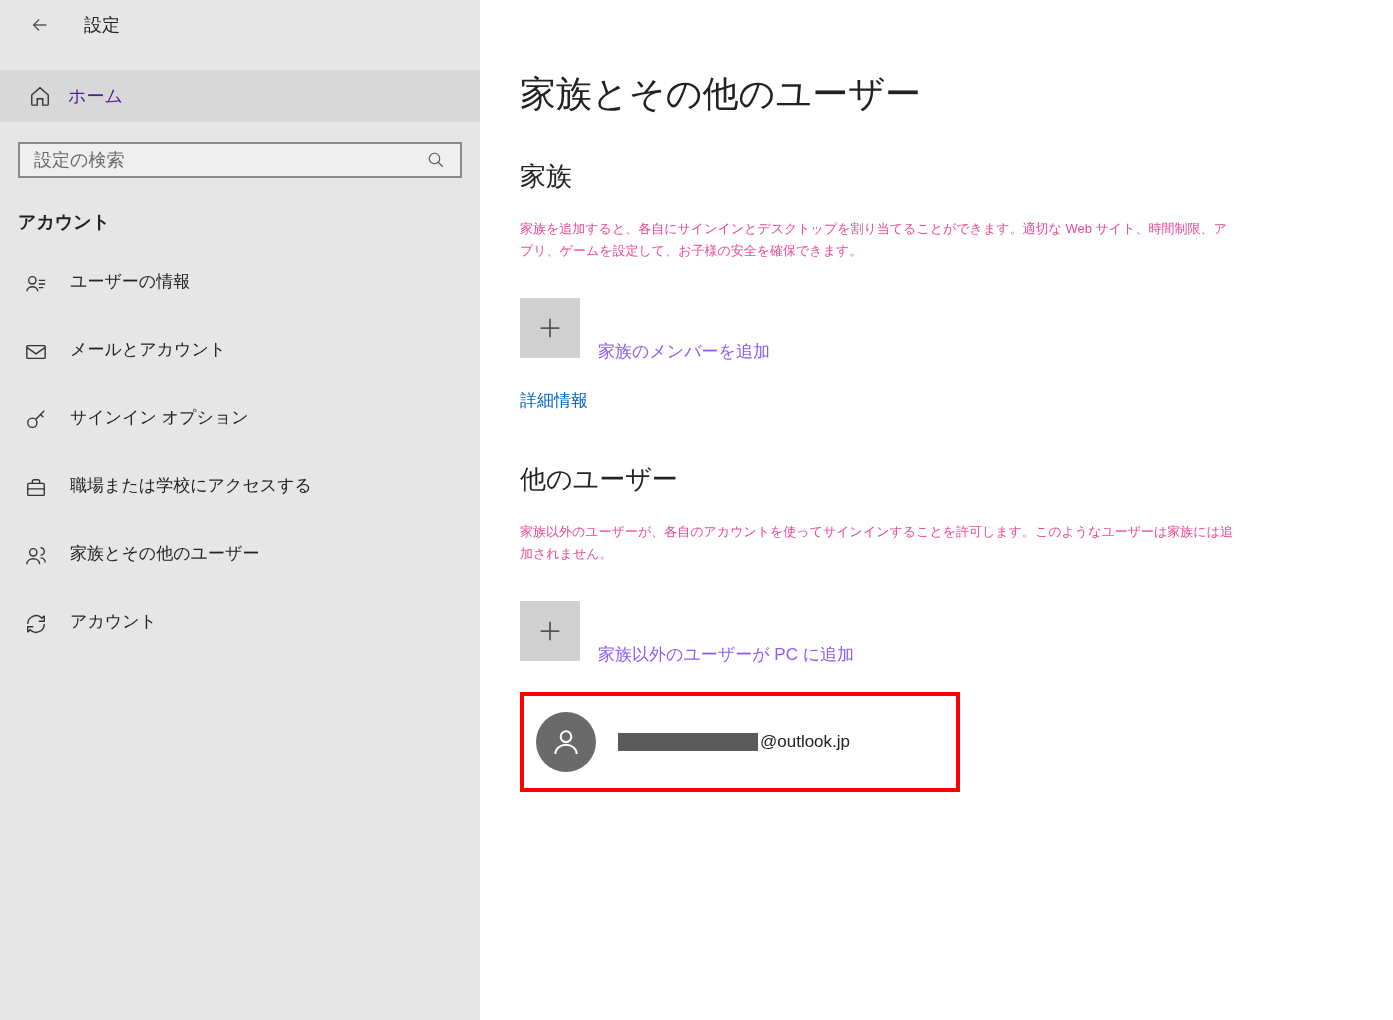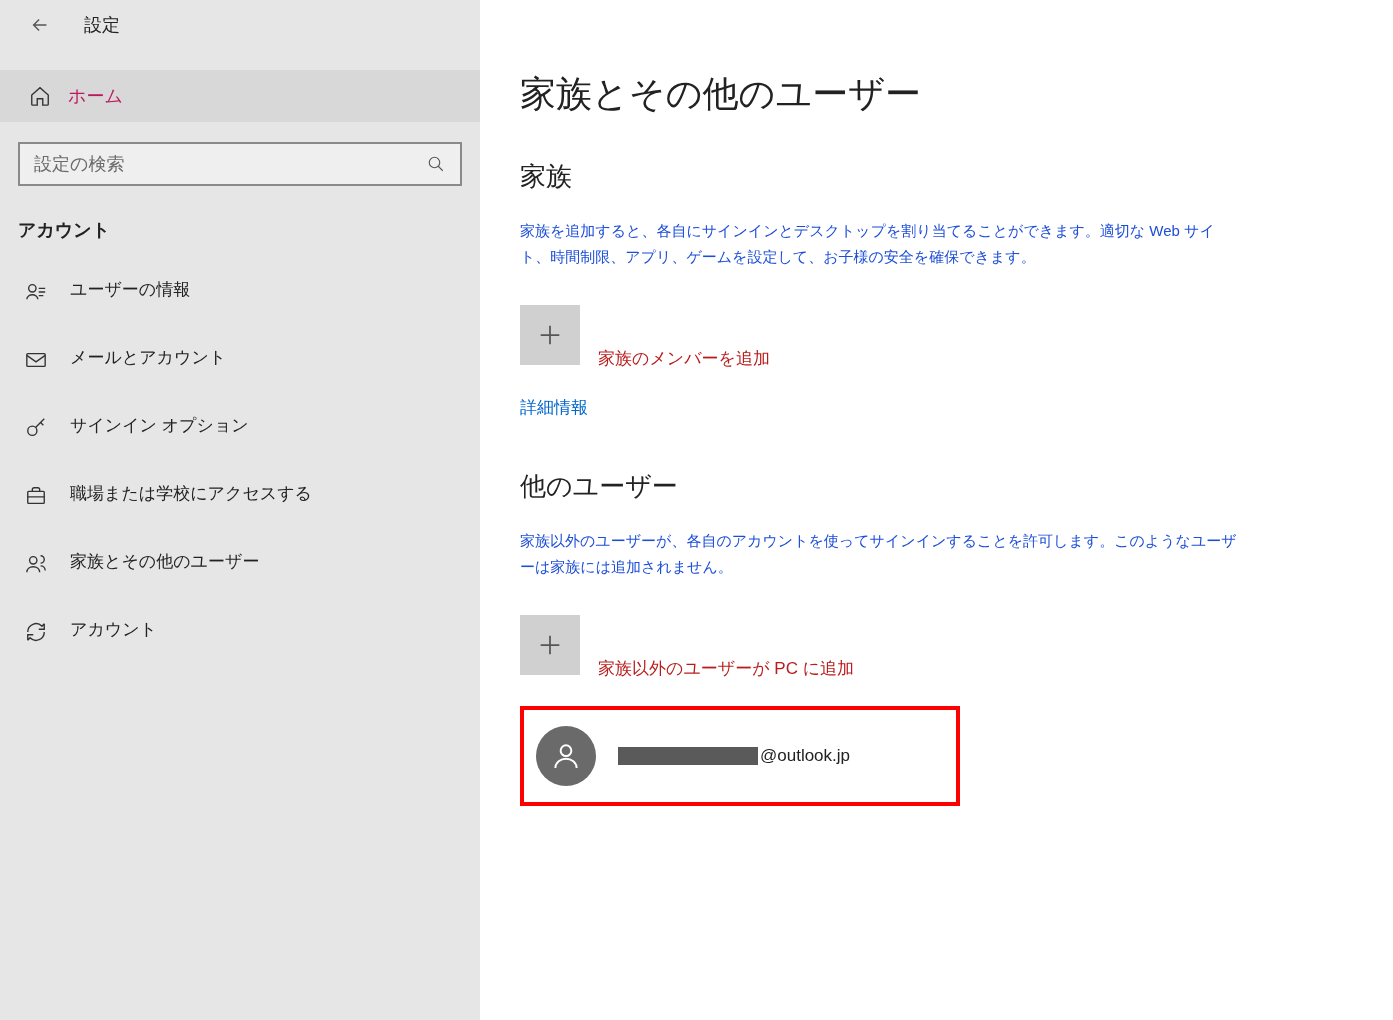--- a/index.html
+++ b/index.html
@@ -51,29 +51,29 @@
     .home-item .icon {
       width: 24px;
       height: 24px;
       display: flex;
       align-items: center;
       justify-content: center;
     }
     .home-item .label {
       font-size: 18px;
       margin-left: 16px;
-      color: #be185d;
+      color: #4c1d95;
     }
     .search-box {
       margin: 20px 18px 20px 18px;
       border: 2px solid #8a8a8a;
       background: #efefef;
       display: flex;
       align-items: center;
-      height: 44px;
+      height: 36px;
       padding: 0 14px;
     }
     .search-box input {
       flex: 1;
       border: none;
       outline: none;
       background: transparent;
       font-size: 18px;
       color: #555;
     }
@@ -124,22 +124,22 @@
       color: #222;
       margin-bottom: 40px;
     }
     .section-title {
       font-size: 26px;
       font-weight: 500;
       color: #222;
       margin-bottom: 24px;
     }
     .section-desc {
-      font-size: 15px;
-      color: #1d4ed8;
+      font-size: 13px;
+      color: #ec4899;
       line-height: 1.7;
       margin-bottom: 30px;
       max-width: 720px;
     }
     .add-row {
       display: flex;
       align-items: center;
       margin-bottom: 26px;
       cursor: pointer;
     }
@@ -147,21 +147,21 @@
       width: 60px;
       height: 60px;
       background: #d0d0d0;
       display: flex;
       align-items: center;
       justify-content: center;
     }
     .add-label {
       font-size: 17px;
       margin-left: 18px;
-      color: #b91c1c;
+      color: #8b5cf6;
       margin-top: 48px;
     }
     .link {
       color: #0066cc;
       font-size: 17px;
       cursor: pointer;
       display: inline-block;
       margin-bottom: 50px;
     }
     .user-row {

